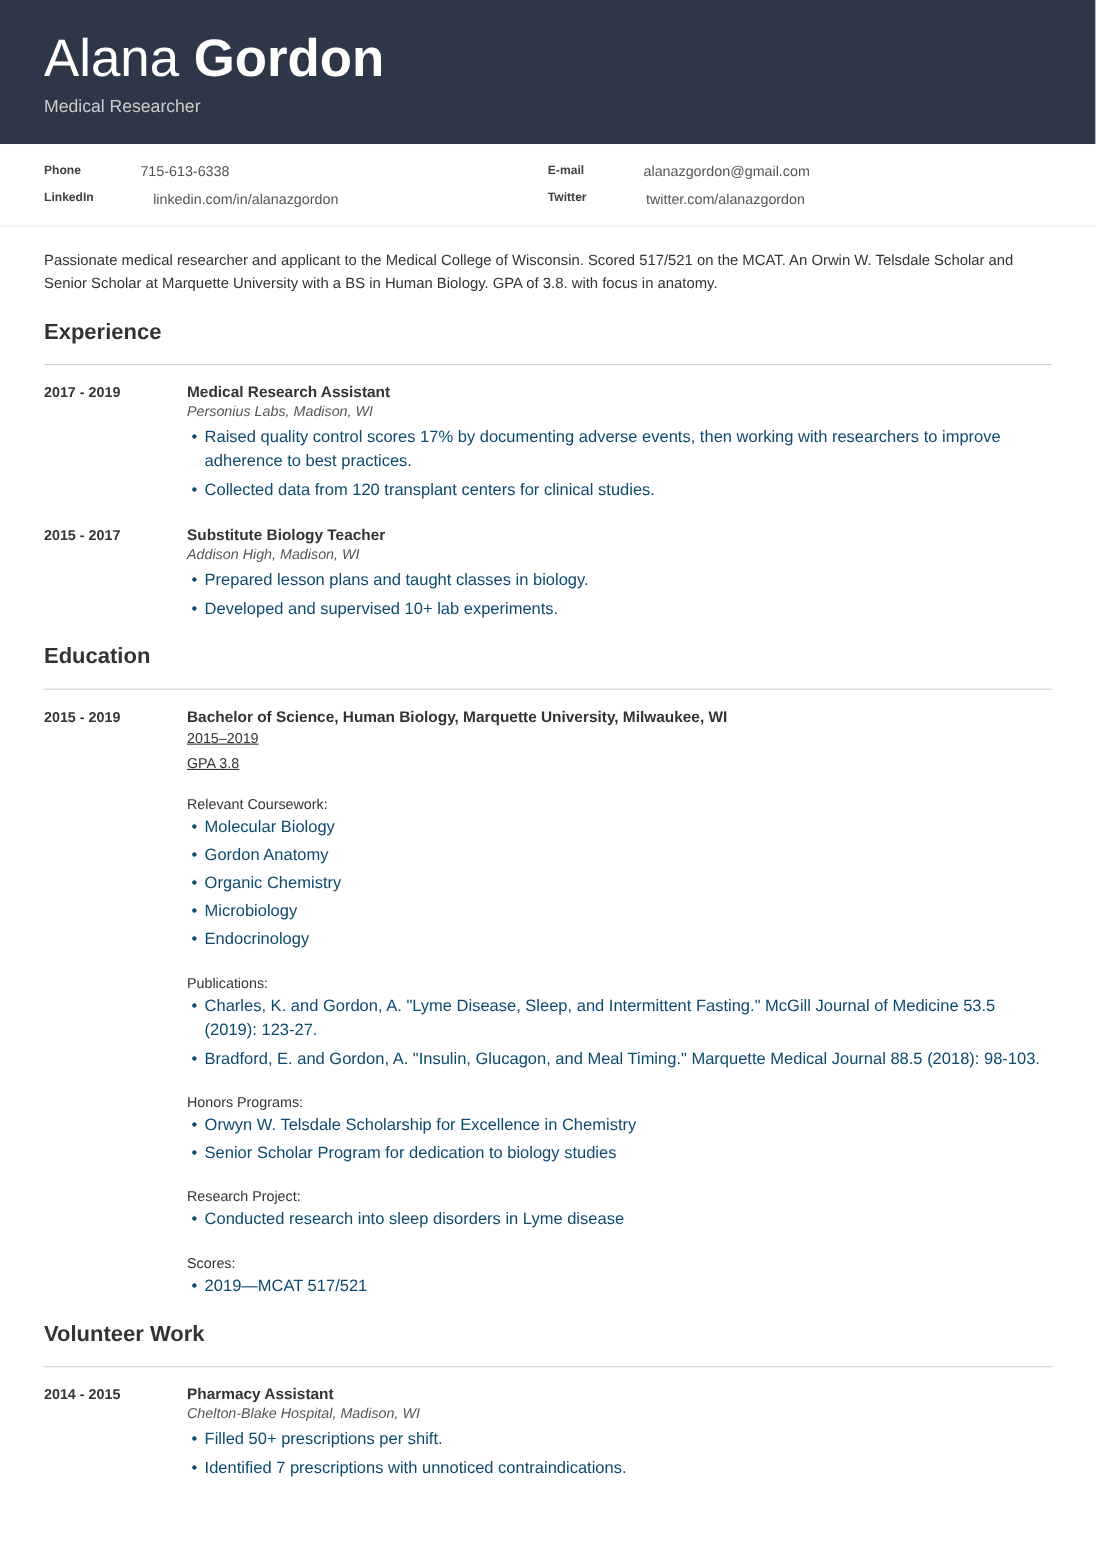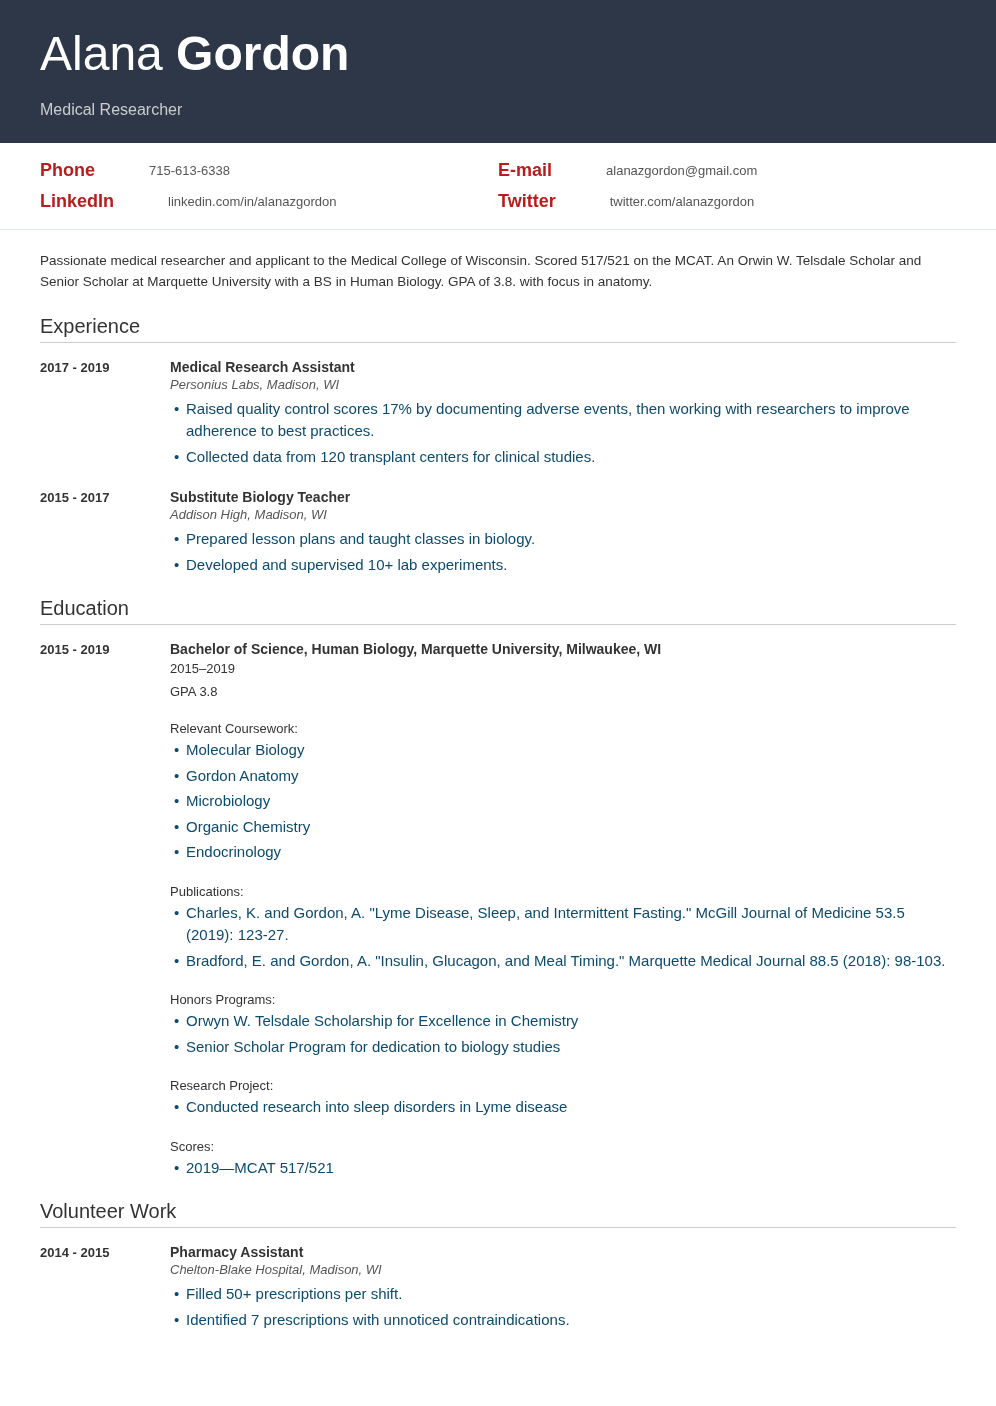--- a/index.html
+++ b/index.html
@@ -24,21 +24,21 @@
       line-height: 1.1;
     }
 
     .header-name strong {
       font-weight: 700;
     }
 
     .header-title {
       font-size: 16px;
       color: #ccc;
-      margin-top: 20px;
+      margin-top: 8px;
       font-weight: 400;
     }
 
     .contact-bar {
       background: #fff;
       border-bottom: 1px solid #e2e8f0;
       padding: 14px 40px;
       display: flex;
       flex-wrap: wrap;
       gap: 4px 0;
@@ -47,22 +47,22 @@
     .contact-col {
       width: 50%;
       display: flex;
       align-items: center;
       gap: 6px;
       padding: 3px 0;
     }
 
     .contact-label {
       font-weight: 700;
-      font-size: 18px;
-      color: #b91c1c;
+      font-size: 11px;
+      color: #404040;
     }
 
     .contact-value {
       font-size: 13px;
       color: #555;
       margin-left: 48px;
     }
 
     .main-content {
       padding: 20px 40px 40px 40px;
@@ -74,24 +74,24 @@
       line-height: 1.6;
       margin-bottom: 22px;
     }
 
     .section {
       margin-bottom: 10px;
     }
 
     .section-title {
       font-size: 20px;
-      font-weight: 400;
+      font-weight: 700;
       color: #333;
       border-bottom: 1px solid #ccc;
-      padding-bottom: 4px;
+      padding-bottom: 17px;
       margin-bottom: 16px;
     }
 
     .entry {
       display: flex;
       gap: 20px;
       margin-bottom: 18px;
     }
 
     .entry-date {
@@ -138,20 +138,21 @@
       content: "•";
       position: absolute;
       left: 4px;
     }
 
     .entry-detail {
       font-size: 13px;
       color: #333;
       margin-bottom: 3px;
       line-height: 1.5;
+      text-decoration: underline;
     }
 
     .entry-detail-label {
       font-size: 13px;
       color: #333;
       margin-top: 20px;
       margin-bottom: 3px;
     }
   </style>
 </head>
@@ -223,22 +224,22 @@
         <div class="entry">
           <div class="entry-date">2015 - 2019</div>
           <div class="entry-body">
             <div class="entry-job-title">Bachelor of Science, Human Biology, Marquette University, Milwaukee, WI</div>
             <div class="entry-detail">2015–2019</div>
             <div class="entry-detail">GPA 3.8</div>
             <div class="entry-detail-label">Relevant Coursework:</div>
             <ul class="entry-bullets">
               <li>Molecular Biology</li>
               <li>Gordon Anatomy</li>
+              <li>Organic Chemistry</li>
               <li>Microbiology</li>
-              <li>Organic Chemistry</li>
               <li>Endocrinology</li>
             </ul>
             <div class="entry-detail-label">Publications:</div>
             <ul class="entry-bullets">
               <li>Charles, K. and Gordon, A. "Lyme Disease, Sleep, and Intermittent Fasting." McGill Journal of Medicine 53.5 (2019): 123-27.</li>
               <li>Bradford, E. and Gordon, A. "Insulin, Glucagon, and Meal Timing." Marquette Medical Journal 88.5 (2018): 98-103.</li>
             </ul>
             <div class="entry-detail-label">Honors Programs:</div>
             <ul class="entry-bullets">
               <li>Orwyn W. Telsdale Scholarship for Excellence in Chemistry</li>

